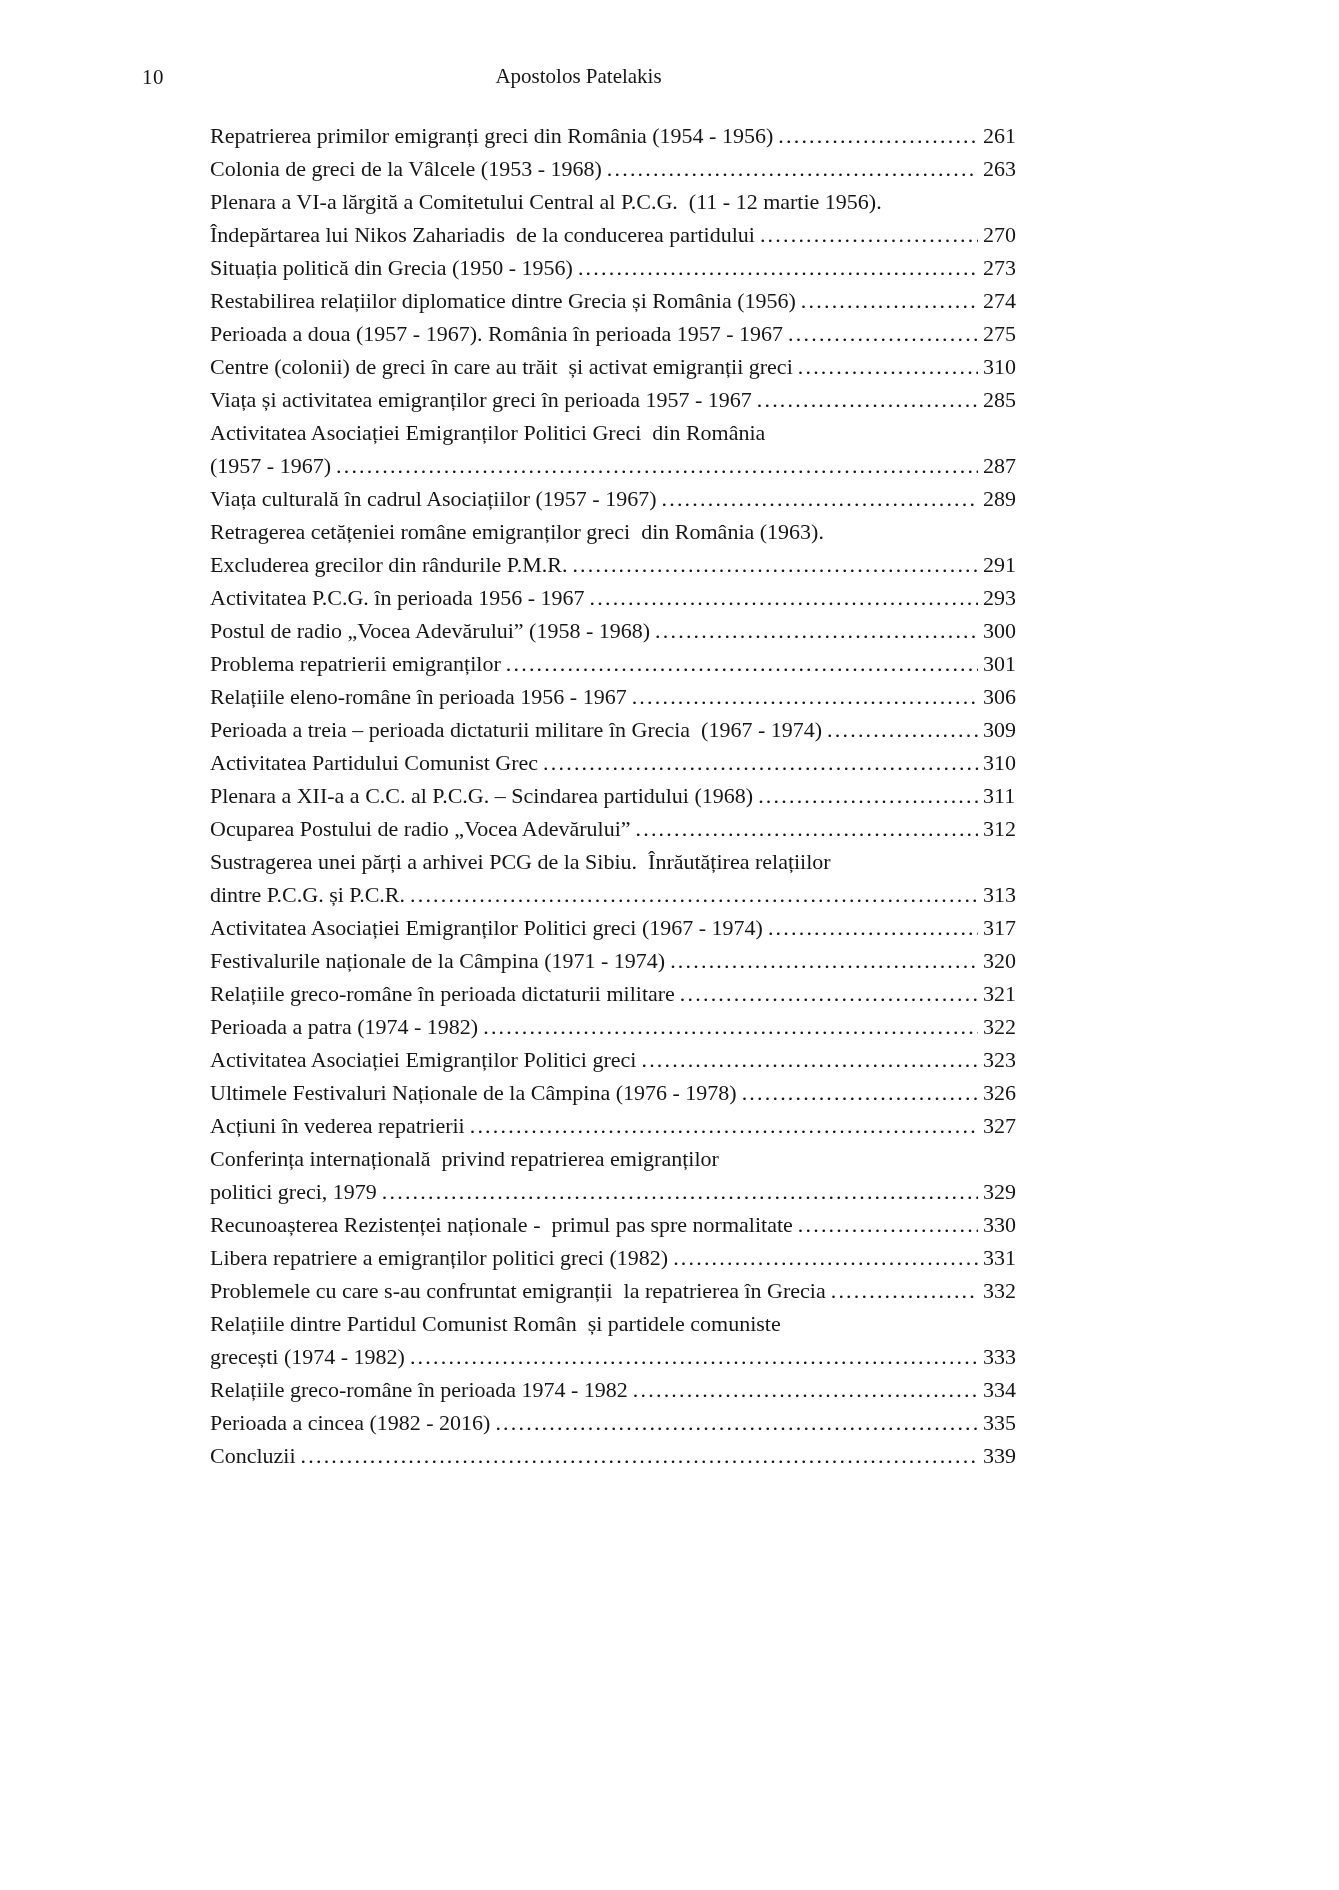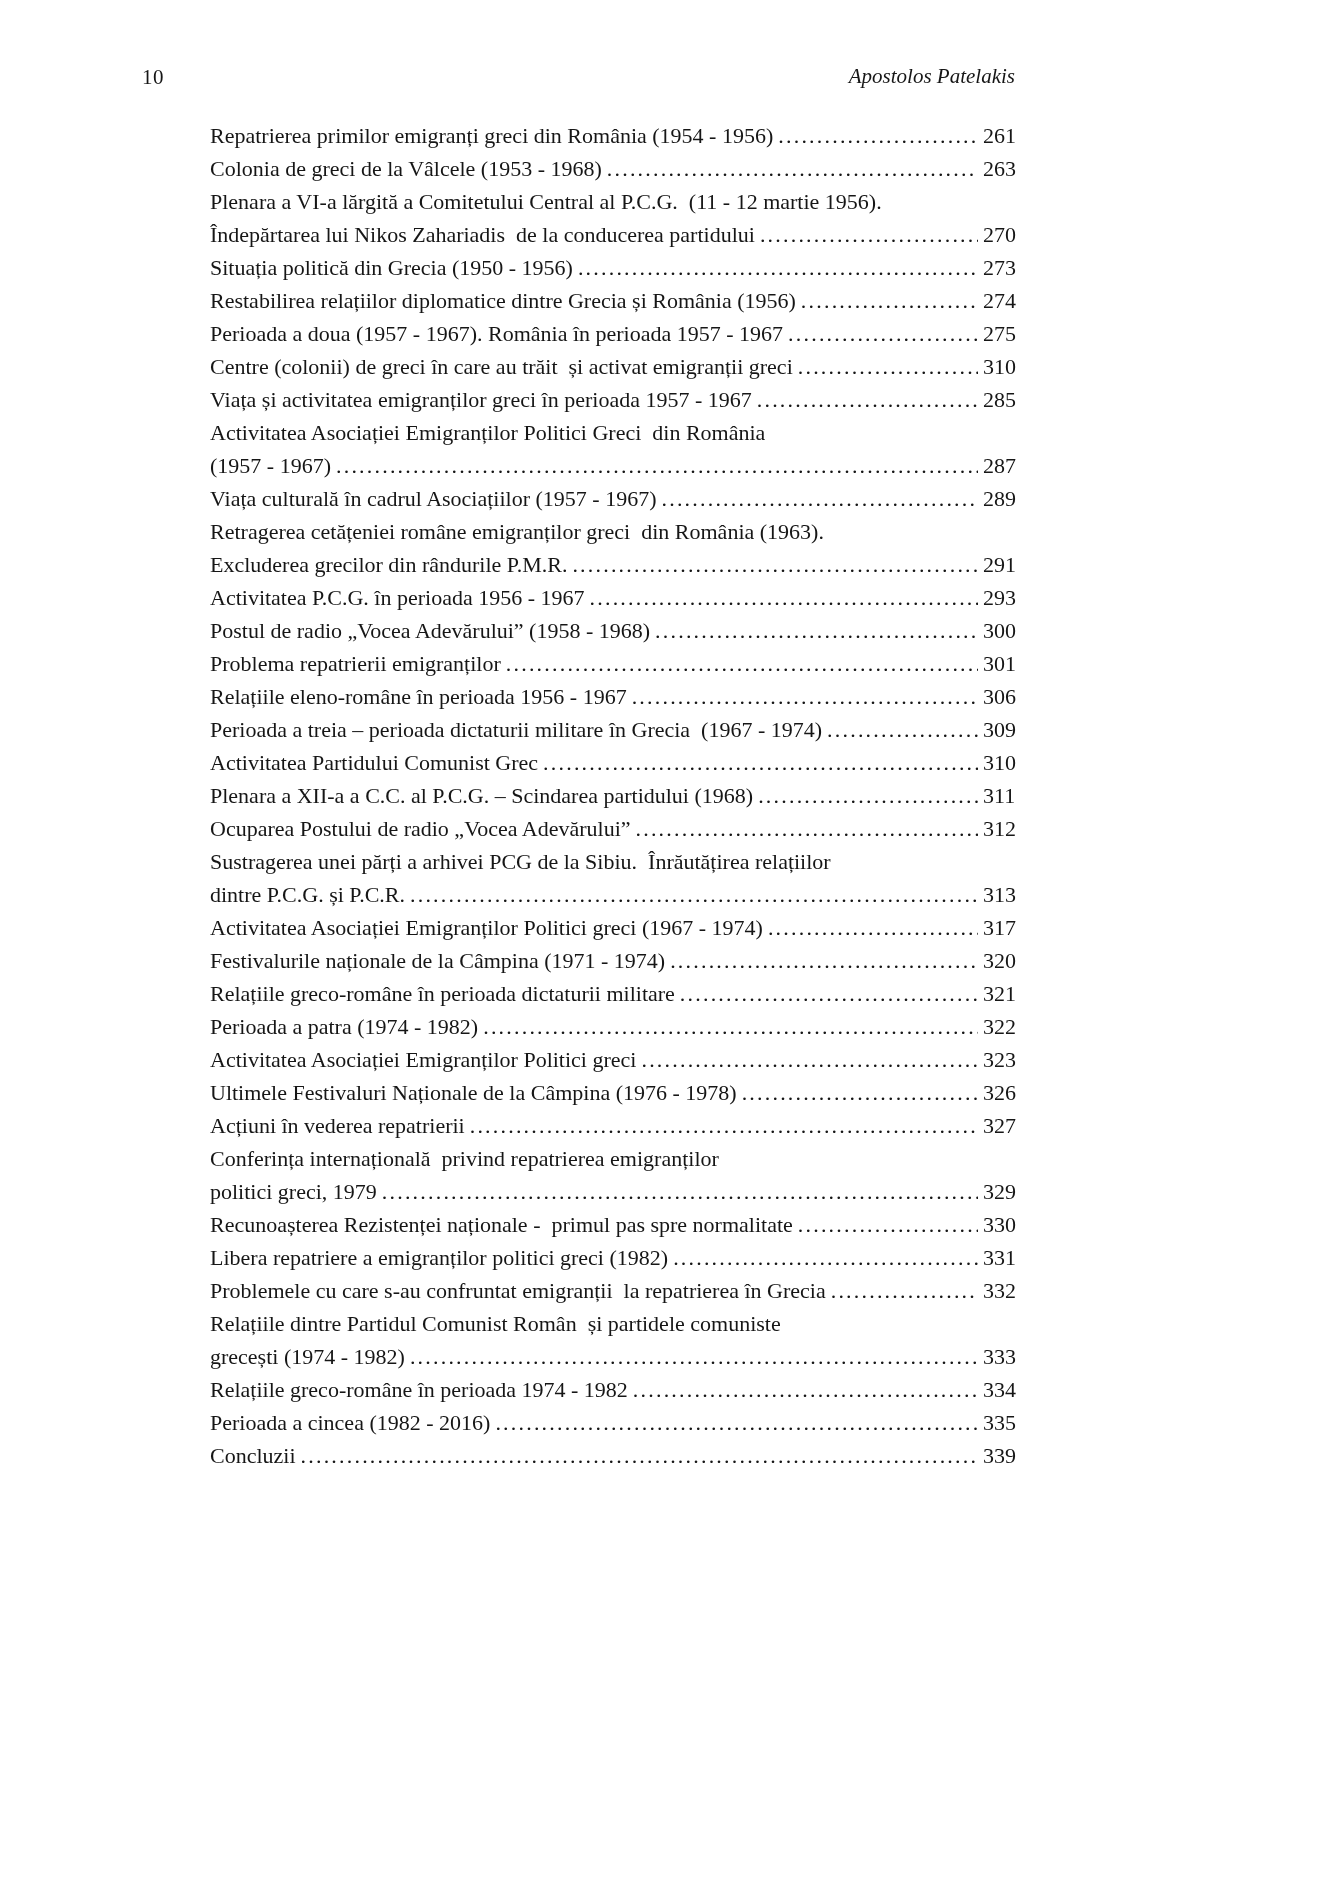--- a/index.html
+++ b/index.html
@@ -25,22 +25,21 @@
   }
   .page-number {
     position: absolute;
     left: 0;
     top: 1px;
     letter-spacing: 0.5px;
     font-style: normal;
   }
   .running-header {
     display: block;
-    text-align: right;
-    font-style: italic;
+    text-align: center;
   }
   .toc {
     margin: 29px 0 0 68px;
     font-size: 22px;
     line-height: 33px;
   }
   .toc-line {
     display: flex;
     align-items: baseline;
   }

